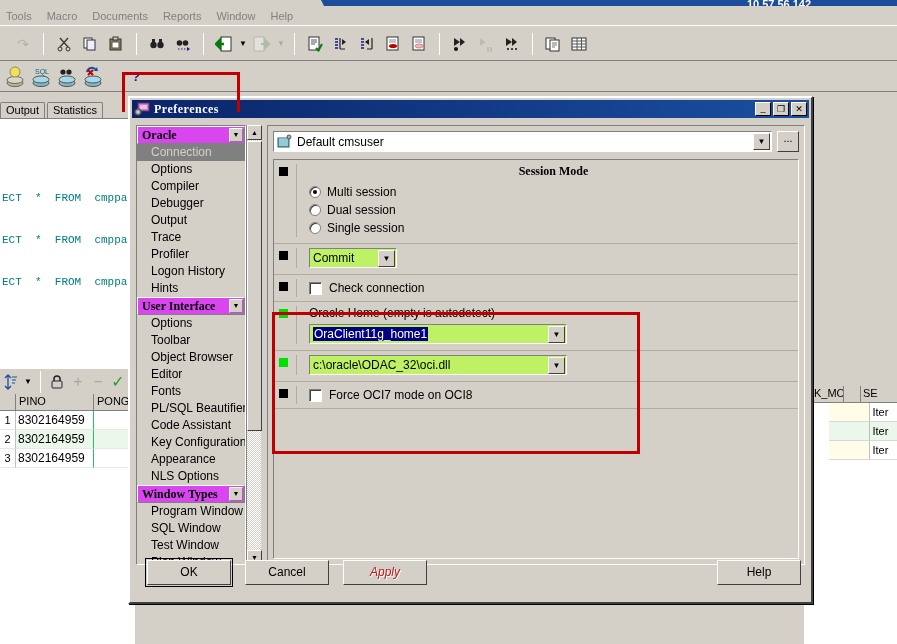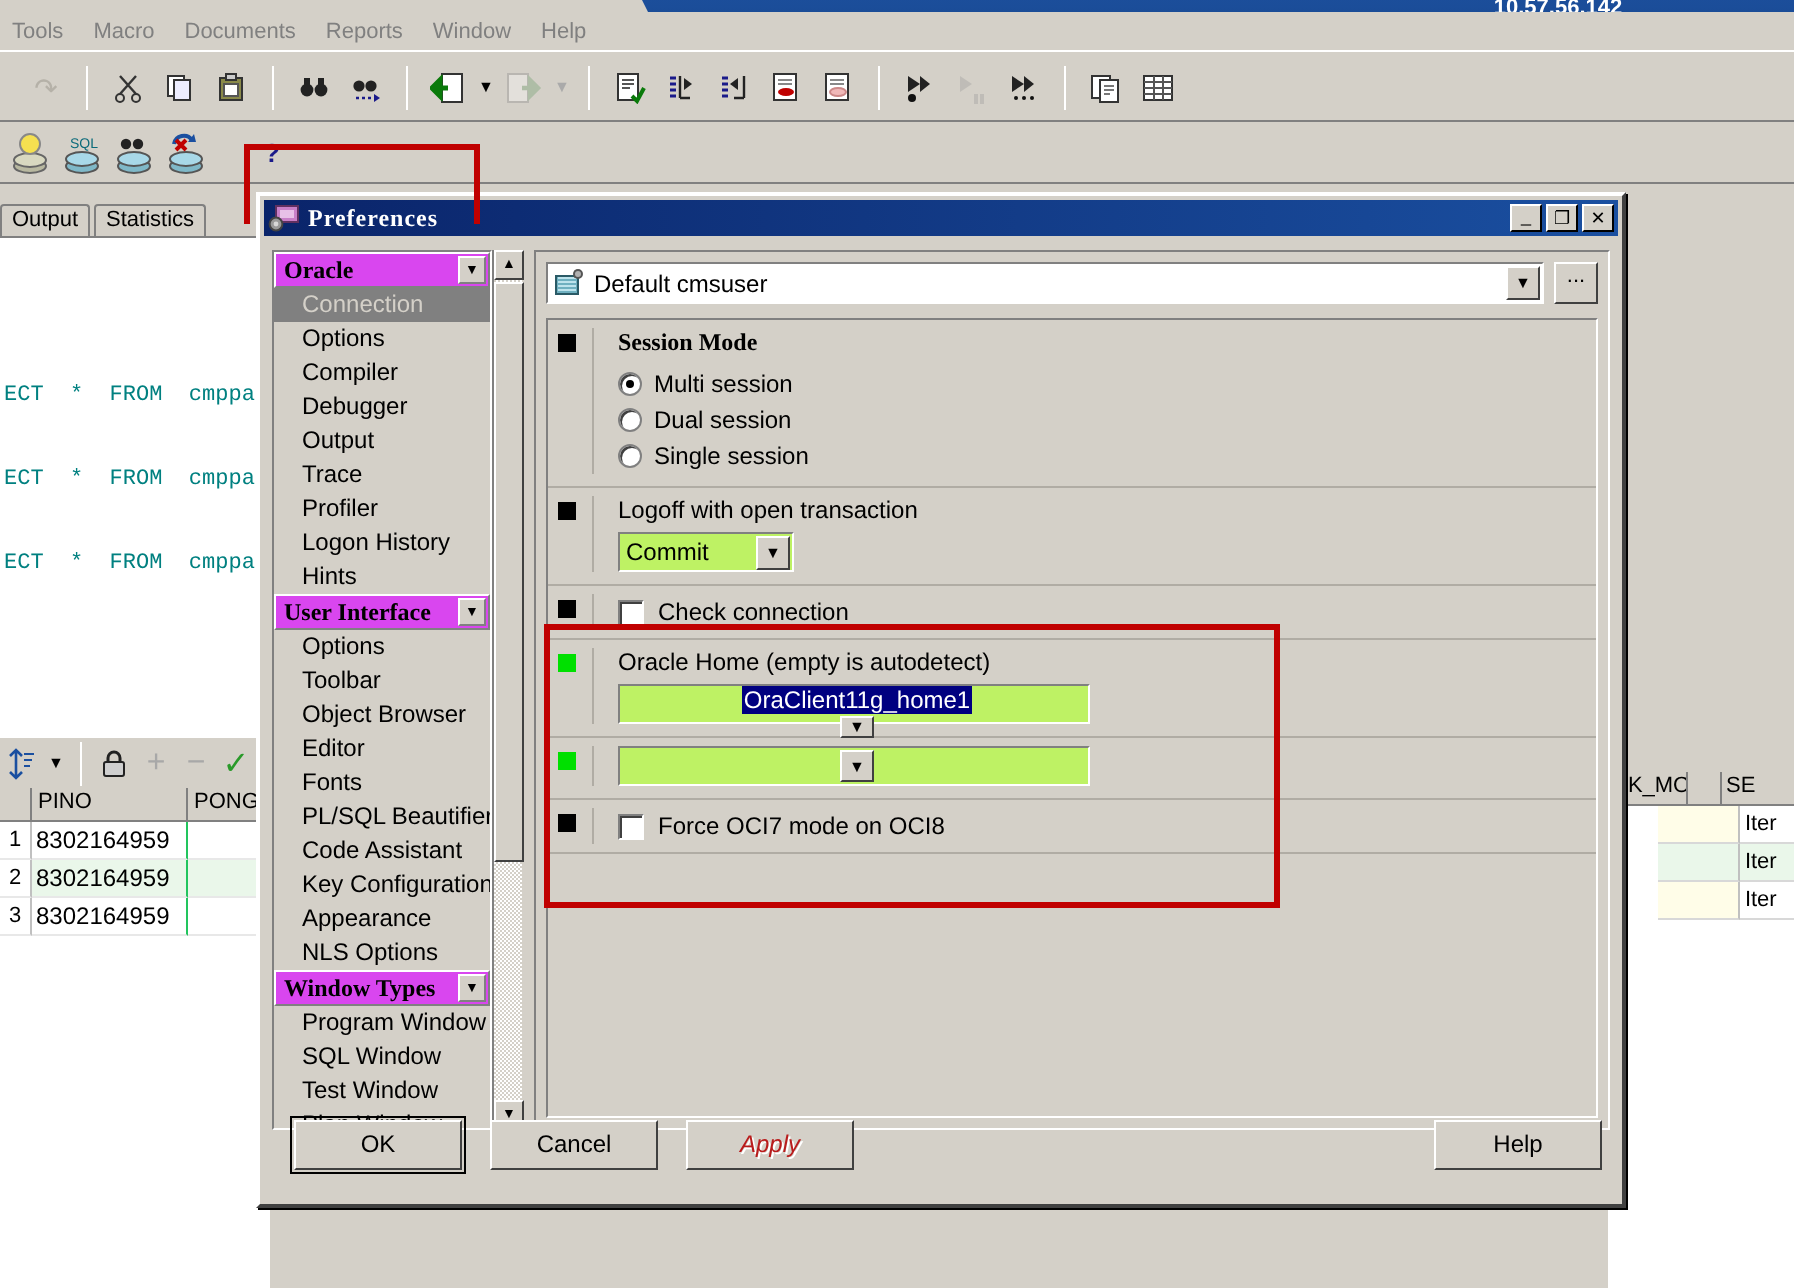--- a/index.html
+++ b/index.html
@@ -212,21 +212,21 @@
     border:1px solid; border-color:#808080 #fff #fff #808080;
     overflow:hidden;
   }
   .sgroup { border-bottom:1px solid #b0aca4; display:flex; padding:4px 0 6px 0;}
   .sgroup:last-child { border-bottom:none; }
   .smark { width:22px; flex:none; padding-top:3px; padding-left:5px; }
   .sq { width:9px; height:9px; background:#000; display:block; }
   .sq.green { background:#00e000; }
   .sbody { flex:1; border-left:1px solid #b0aca4; padding-left:12px; }
   .stitle { font-weight:bold; font-size:12px; margin-bottom:4px;
-            font-family:"Liberation Serif", serif; }
+            font-family:"Liberation Serif", serif;text-align:center; }
   .slabel { font-size:12px; margin-bottom:4px; }
   .radio-row { display:flex; align-items:center; height:18px; font-size:12px; }
   .radio {
     width:12px; height:12px; border-radius:50%; margin-right:6px;
     background:#fff; border:1px solid #808080;
     box-shadow: inset 1px 1px 0 #404040, inset -1px -1px 0 #fff;
     position:relative; flex:none;
   }
   .radio.on::after {
     content:''; position:absolute; left:3px; top:3px; width:4px; height:4px;
@@ -240,21 +240,21 @@
   }
   .dd {
     height:20px; background:#bef264; display:flex; align-items:center;
     border:1px solid; border-color:#808080 #fff #fff #808080;
     font-size:12px; padding-left:3px;
   }
   .dd .ddtext { flex:1; white-space:nowrap; overflow:hidden; }
   .dd.sel .ddtext { background:#000080; color:#fff; display:inline-block;
                     flex:none; padding:0 1px; }
   .dd-w-small { width:88px; }
-  .dd-w-big   { width:236px;flex-direction:column; }
+  .dd-w-big   { width:258px; }
 
   
   .btnbar { position:absolute; left:2px; right:2px; bottom:2px; height:48px;
             display:flex; align-items:center; }
   .btn {
     width:84px; height:25px; background:#d4d0c8; font-size:12px;
     border:1px solid; border-color:#fff #404040 #404040 #fff;
     display:flex; align-items:center; justify-content:center;
     margin-right:14px;
   }
@@ -643,21 +643,20 @@
               <span>Single session</span>
             </div>
           </div>
         </div>
 
         <div class="sgroup">
           <div class="smark">
               <i class="sq"></i>
             </div>
           <div class="sbody">
-            <div class="slabel">Logoff with open transaction</div>
             <div class="dd dd-w-small">
               <span class="ddtext">Commit</span>
               <span class="cbtn">▼</span>
             </div>
           </div>
         </div>
 
         <div class="sgroup" style="padding-bottom:4px;">
           <div class="smark">
               <i class="sq"></i>
@@ -683,20 +682,21 @@
             </div>
           </div>
         </div>
 
         <div class="sgroup">
           <div class="smark">
               <i class="sq green"></i>
             </div>
           <div class="sbody">
             <div class="dd dd-w-big">
+              <span class="ddtext">c:\oracle\ODAC_32\oci.dll</span>
               <span class="cbtn">▼</span>
             </div>
           </div>
         </div>
 
         <div class="sgroup" style="padding-bottom:4px;">
           <div class="smark">
               <i class="sq"></i>
             </div>
           <div class="sbody">

